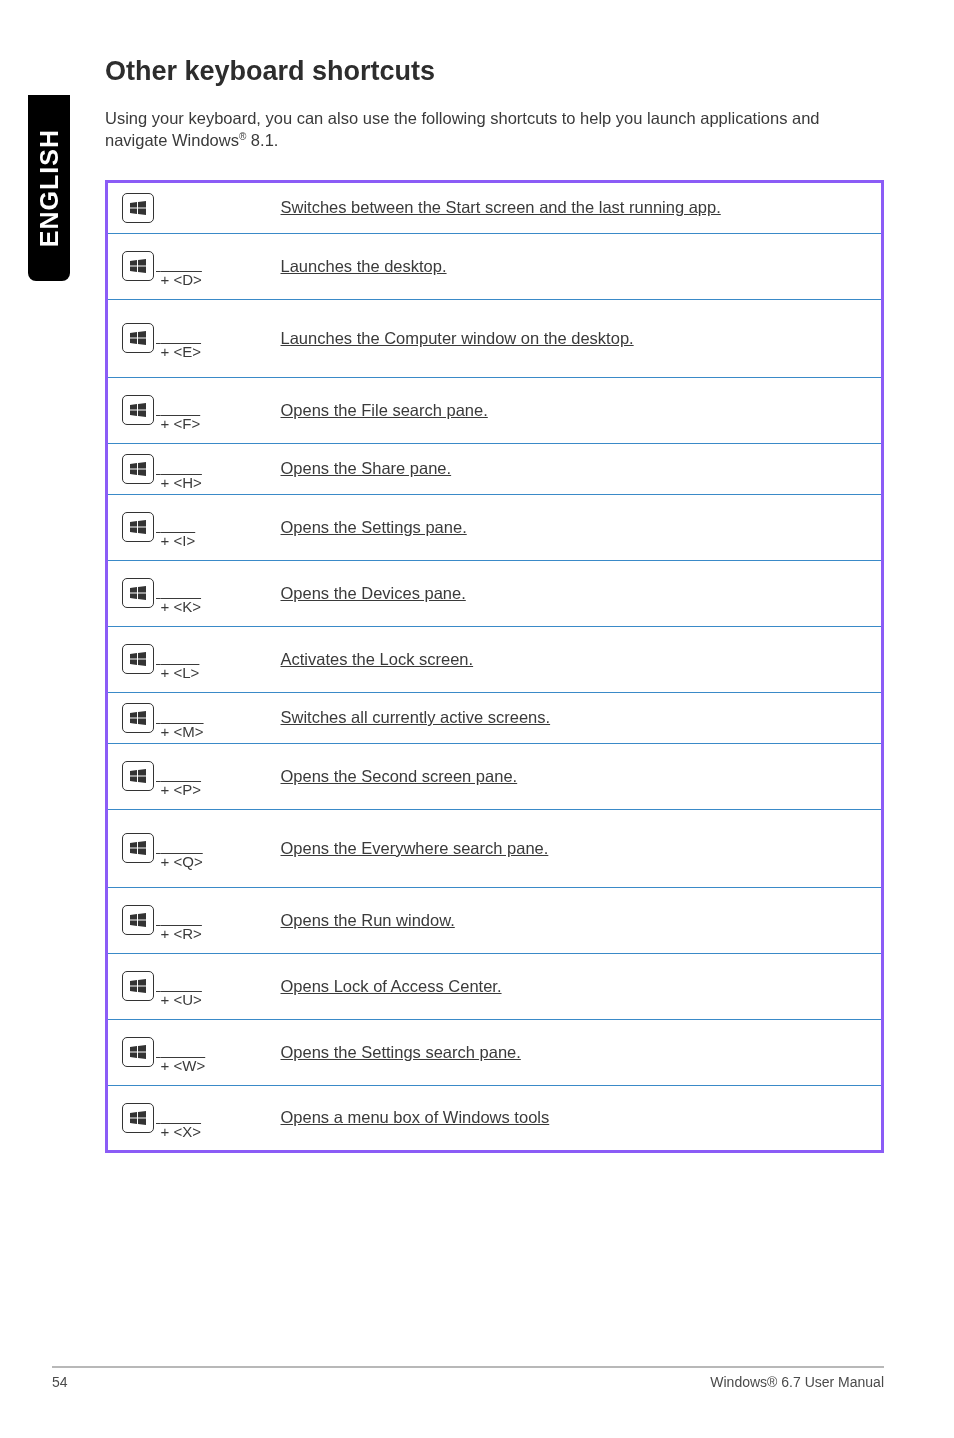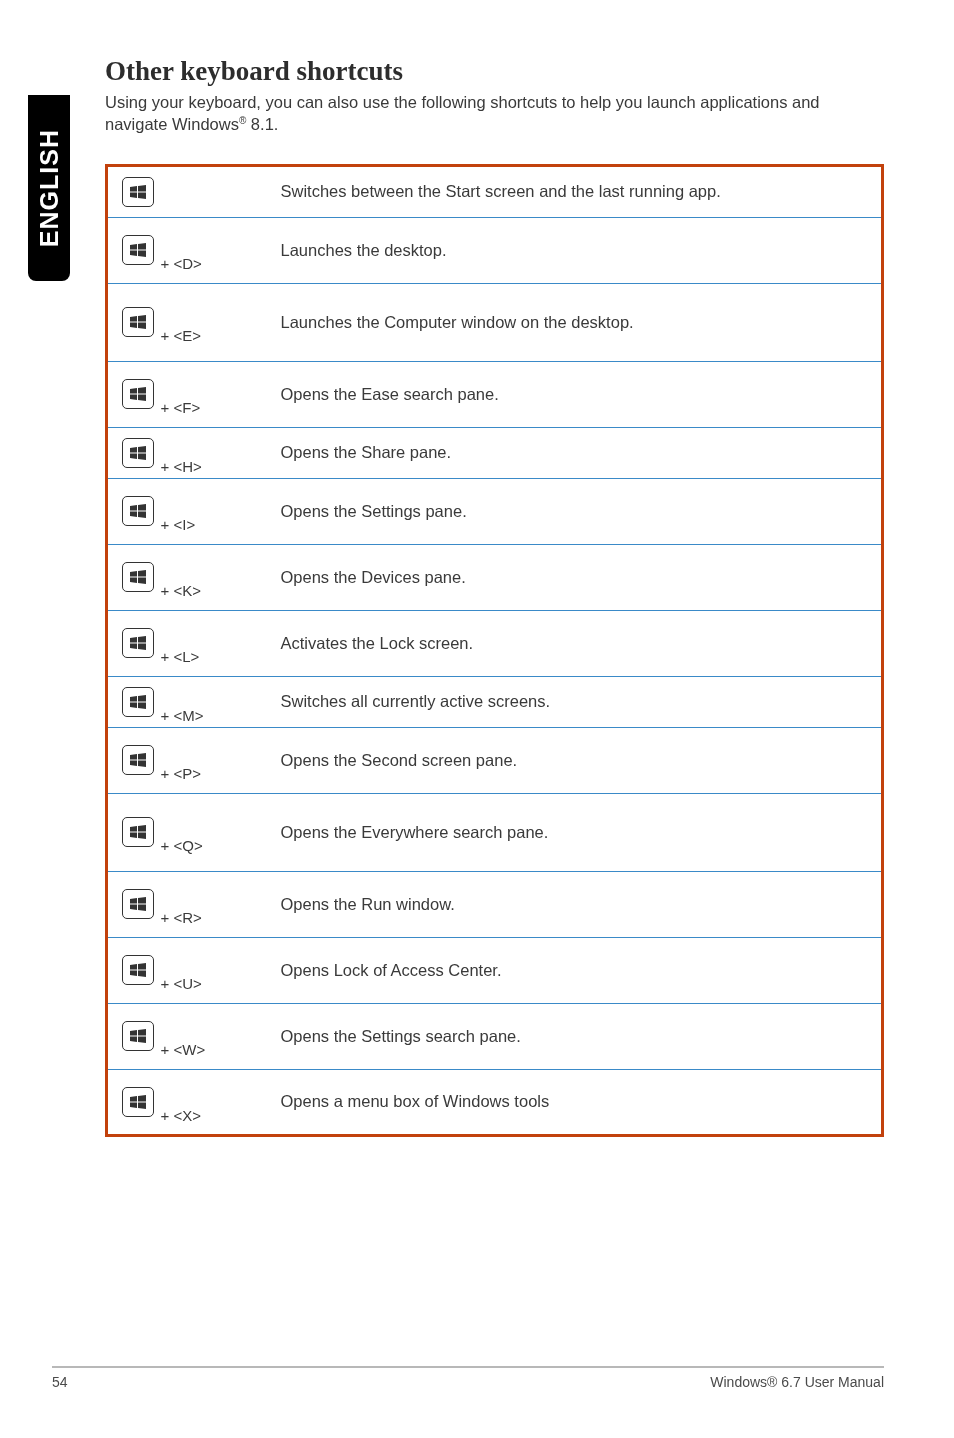--- a/index.html
+++ b/index.html
@@ -16,27 +16,28 @@
   .side-tab-text {
     color: #fff; font-weight: bold; font-size: 25px;
     writing-mode: vertical-rl; transform: rotate(180deg);
     letter-spacing: 1px;
     font-family: Arial, Helvetica, sans-serif;
   }
   .content {
     position: absolute;
     left: 105px; top: 56px; right: 70px;
   }
-  h1 { font-size: 27px; font-weight: bold; color: #2d2d2d; margin-bottom: 4px; font-family: Liberation Serif, serif; }
+  h1 { font-size: 27px; font-weight: bold; color: #2d2d2d; margin-bottom: 20px; font-family: Liberation Sans, sans-serif; }
   .intro { font-size: 16.5px; line-height: 1.35; color: #3a3a3a; margin-bottom: 28px; }
   sup { font-size: 10px; vertical-align: super; }
   table.shortcuts {
     width: 100%;
     border-collapse: collapse;
-    border: 3px solid #c2410c;
+    border: 3px solid #8b5cf6;
+    text-decoration: underline;
   }
   table.shortcuts td {
     border-top: 1px solid #3a8ac8;
     border-bottom: 1px solid #3a8ac8;
     padding: 10px 10px 10px 14px;
     font-size: 16.5px;
     vertical-align: middle;
     color: #3a3a3a;
   }
   table.shortcuts tr:first-child td { border-top: none; }
@@ -112,21 +113,21 @@
           </td>
           <td>Launches the Computer window on the desktop.</td>
         </tr>
         <tr class="tall">
           <td class="keycell">
             <span class="winkey"><svg viewBox="0 0 16 14">
                   <path d="M0 2 L7 1 L7 6.5 L0 6.5 Z M8 0.9 L16 0 L16 6.5 L8 6.5 Z M0 7.5 L7 7.5 L7 13 L0 12 Z M8 7.5 L16 7.5 L16 14 L8 13.1 Z" fill="#333"></path>
                 </svg></span>
             <span class="plus-key">+ &lt;F&gt;</span>
           </td>
-          <td>Opens the Ease search pane.</td>
+          <td>Opens the File search pane.</td>
         </tr>
         <tr>
           <td class="keycell">
             <span class="winkey"><svg viewBox="0 0 16 14">
                   <path d="M0 2 L7 1 L7 6.5 L0 6.5 Z M8 0.9 L16 0 L16 6.5 L8 6.5 Z M0 7.5 L7 7.5 L7 13 L0 12 Z M8 7.5 L16 7.5 L16 14 L8 13.1 Z" fill="#333"></path>
                 </svg></span>
             <span class="plus-key">+ &lt;H&gt;</span>
           </td>
           <td>Opens the Share pane.</td>
         </tr>

